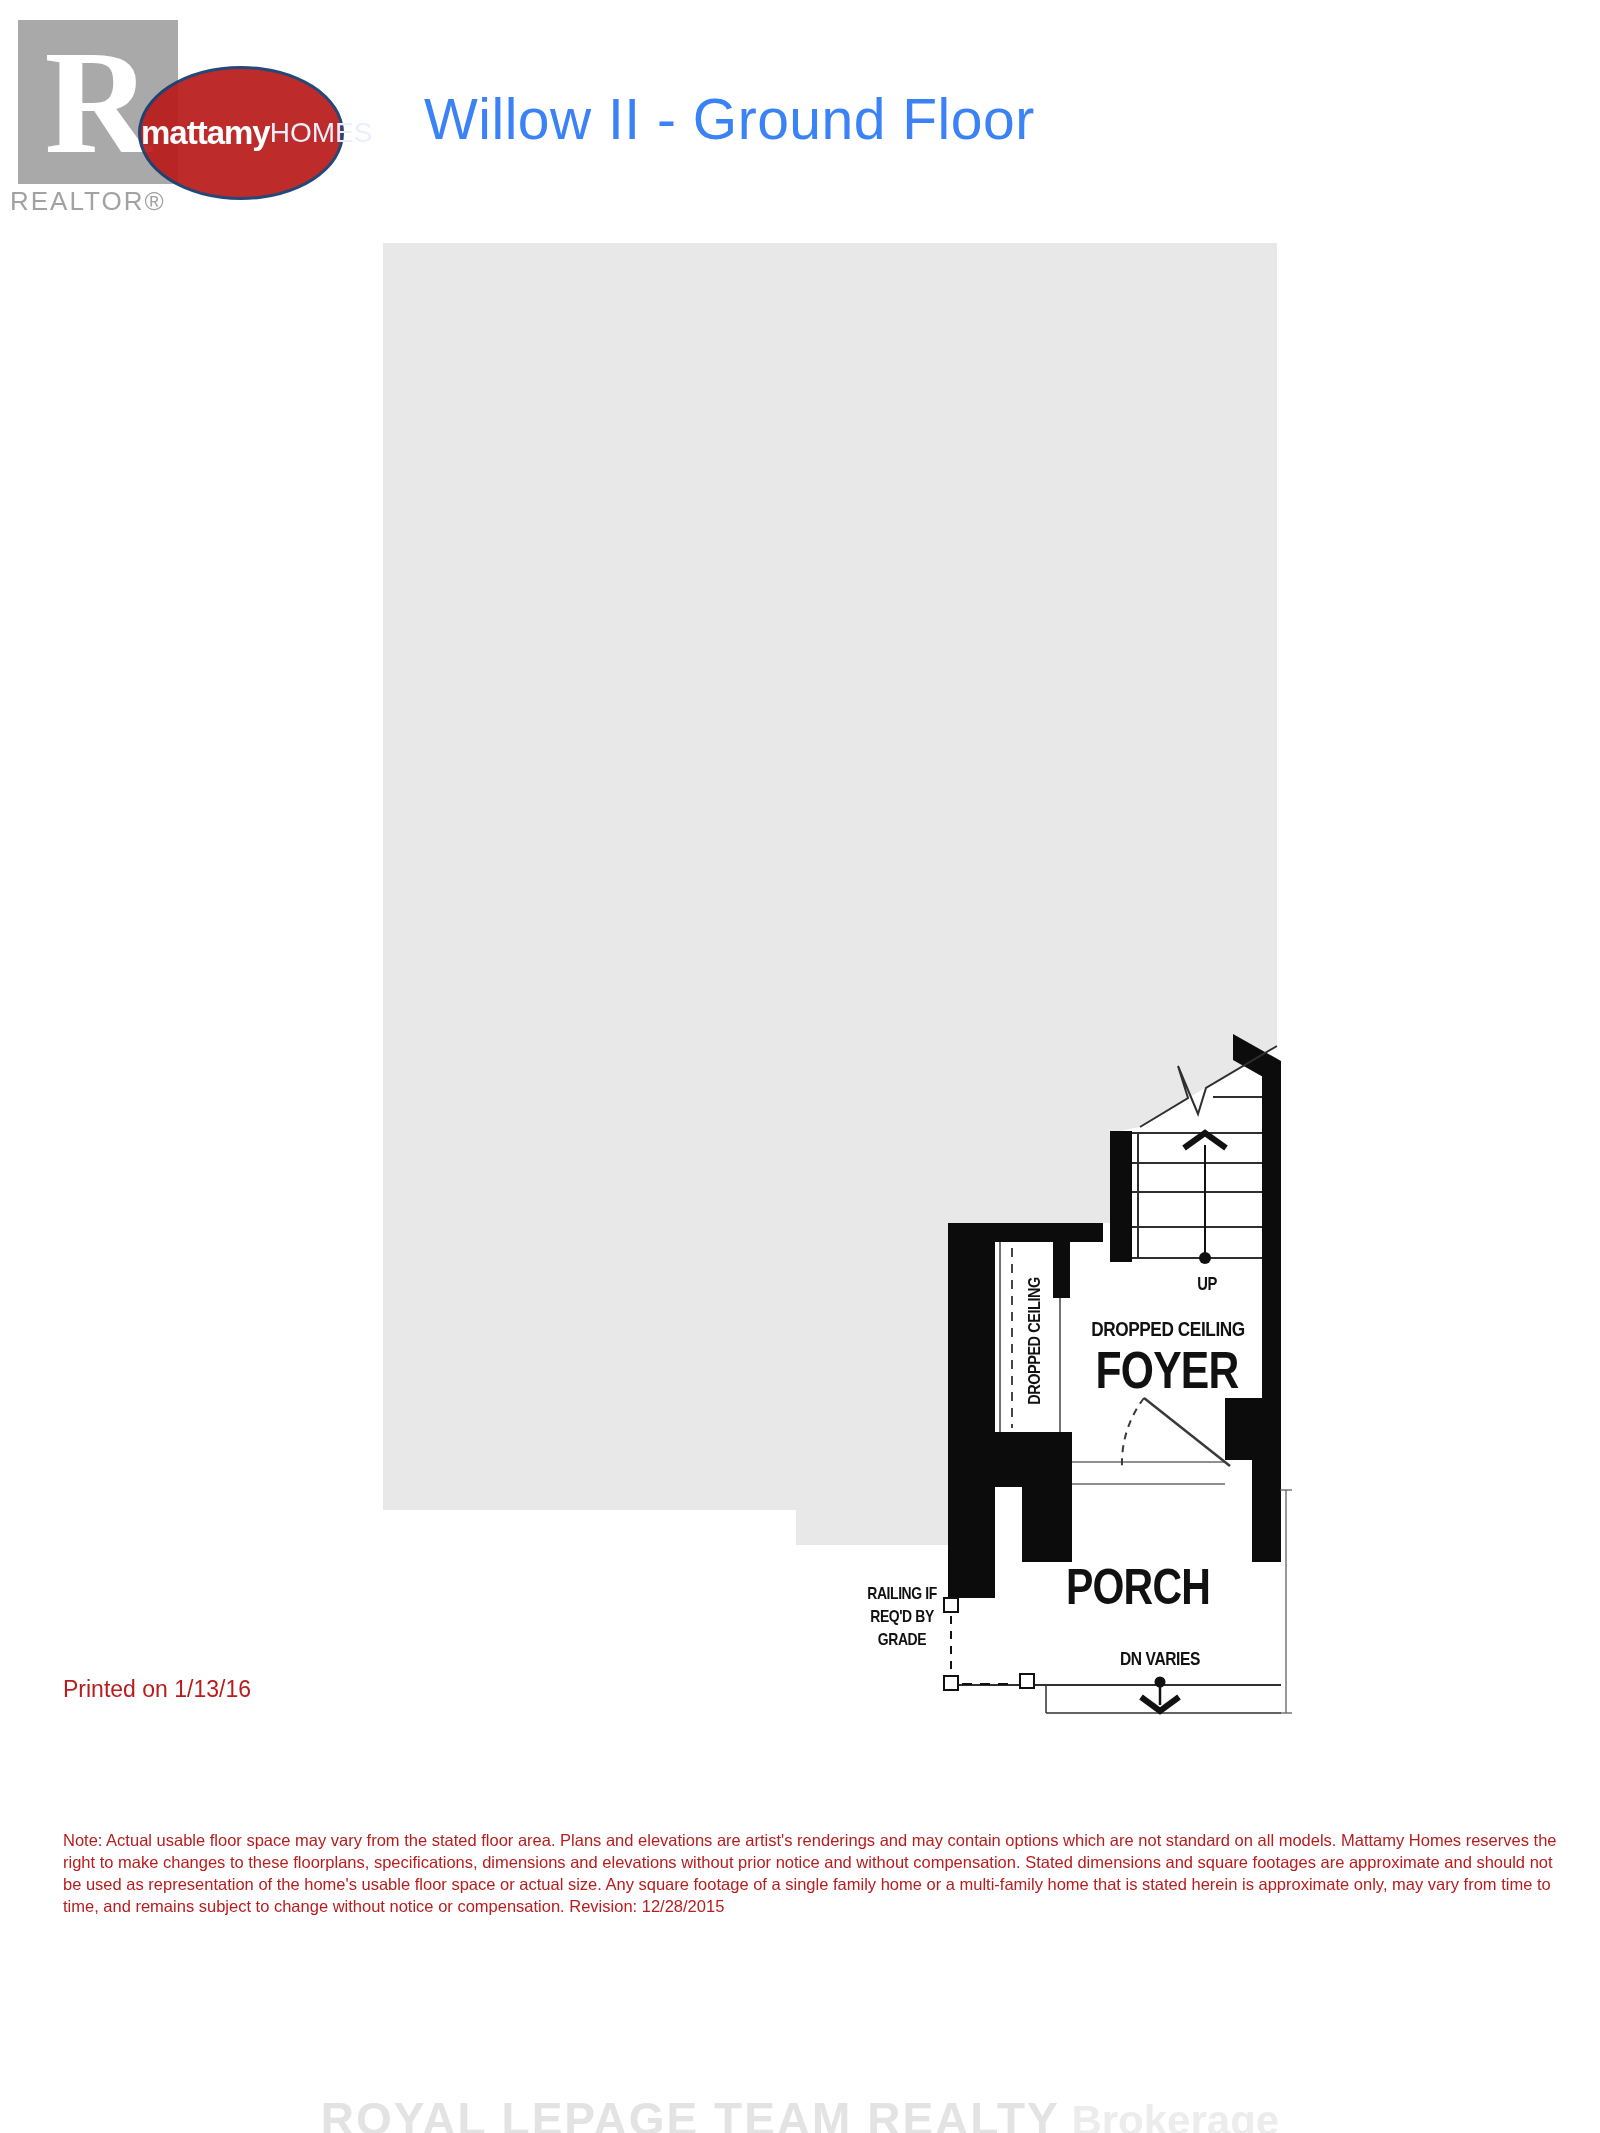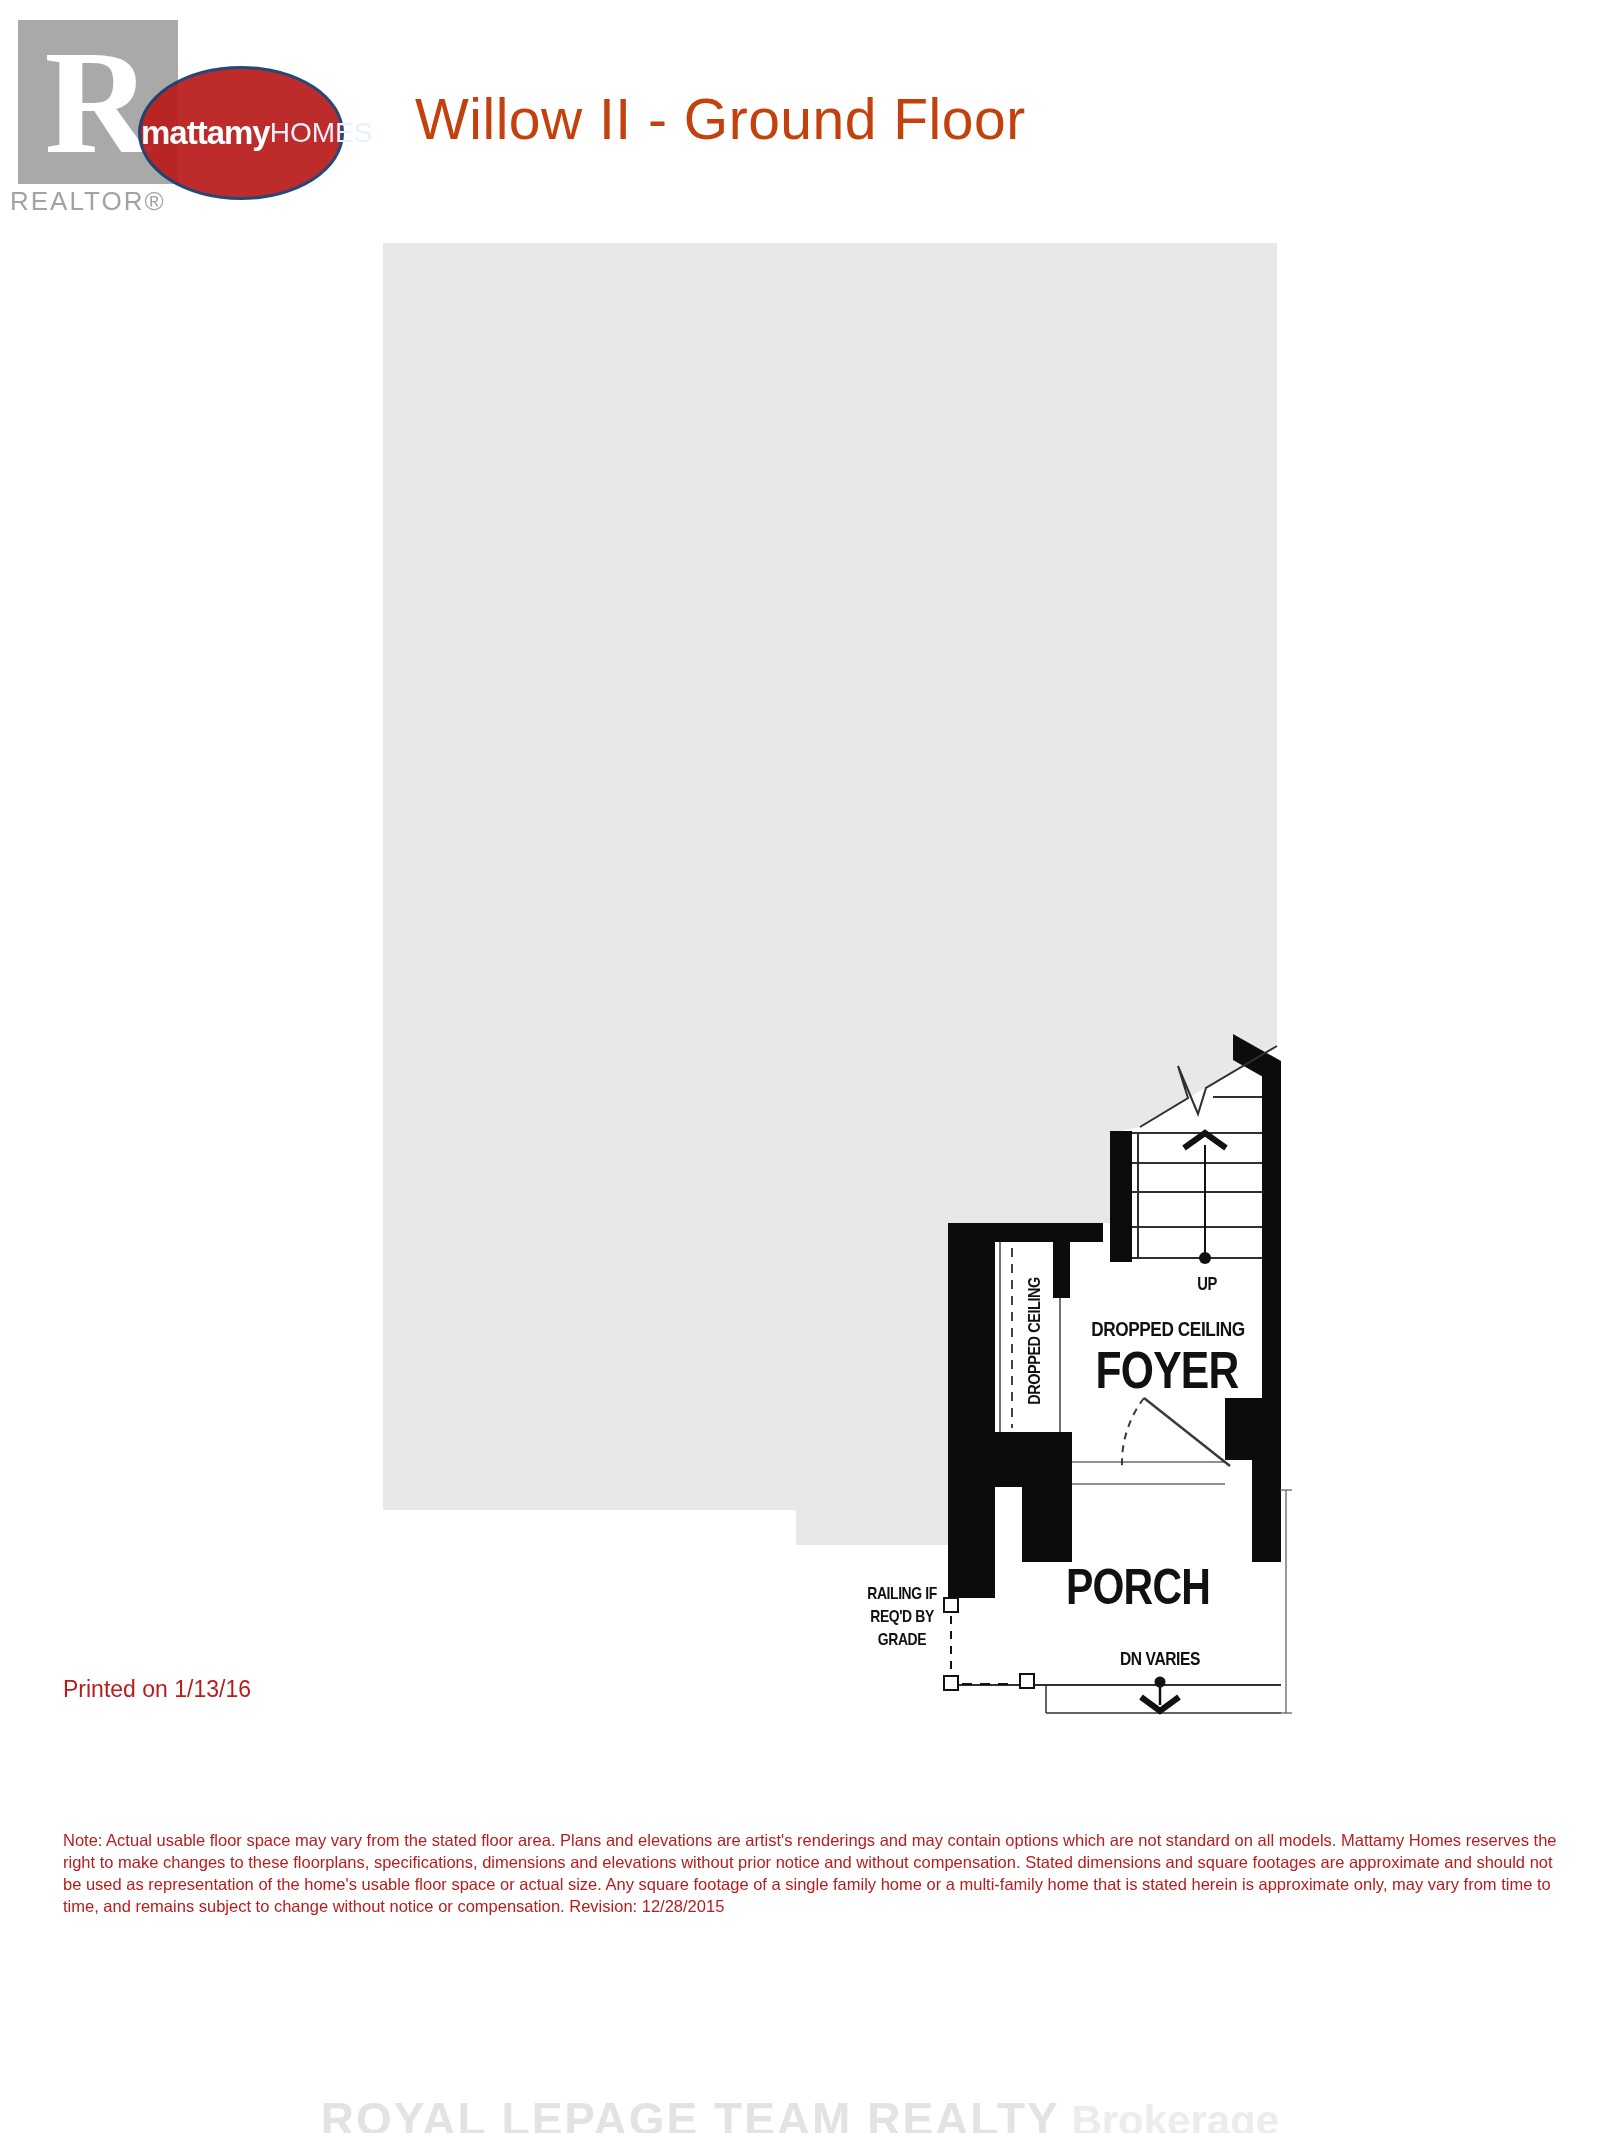--- a/index.html
+++ b/index.html
@@ -30,22 +30,22 @@
   .brand-ellipse{
     left:138px;top:66px;width:206px;height:134px;
     background:#b91c1c;border:3px solid #143b6e;border-radius:50%;
     opacity:.93;
     display:flex;align-items:center;justify-content:flex-start;
     box-sizing:border-box;
   }
   .brand-ellipse .w1{color:#fff;font-size:33px;font-weight:bold;letter-spacing:-1px;}
   .brand-ellipse .w2{color:#e8eefb;font-size:28px;font-weight:400;letter-spacing:0px;}
   .page-title{
-    left:415px;top:86px;
-    color:#c2410c;font-size:57px;font-weight:400;letter-spacing:0.5px;
+    left:424px;top:86px;
+    color:#3b82f6;font-size:57px;font-weight:400;letter-spacing:0.5px;
     white-space:nowrap;
   }
 
   
   .plan-label{
     color:#111;font-weight:bold;text-align:center;white-space:nowrap;
     transform:translate(-50%,-50%) scaleX(0.82);
     letter-spacing:-0.5px;
   }
   .lbl-up{left:1207px;top:1284px;font-size:18px;}

